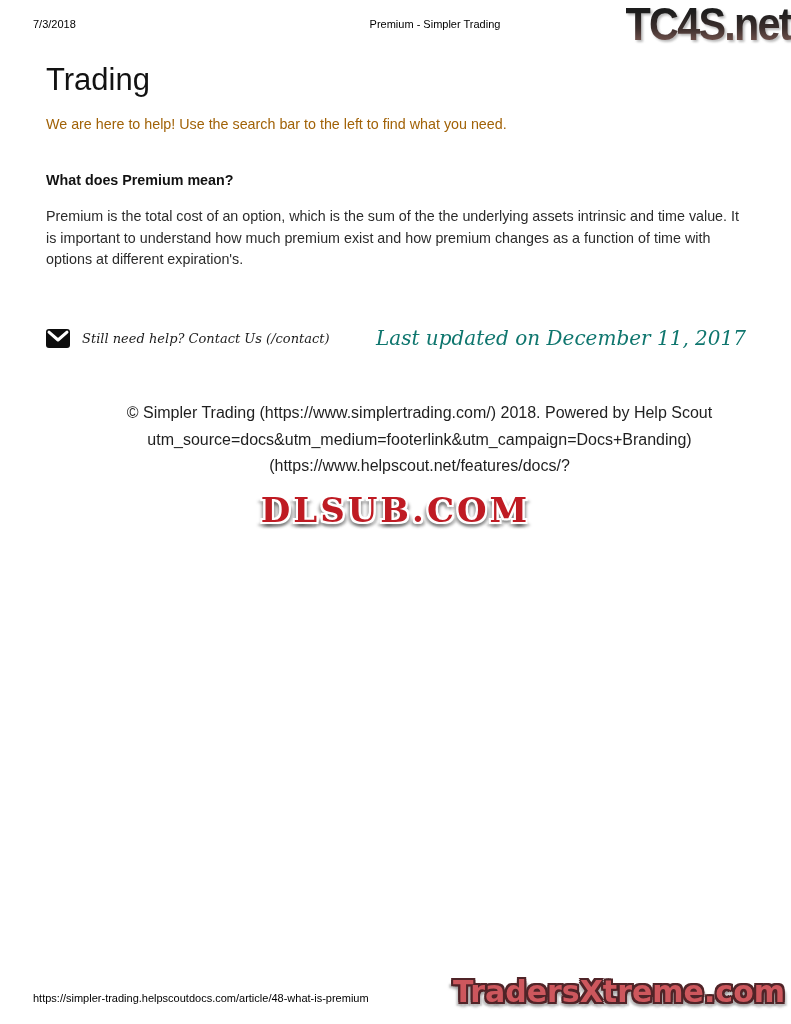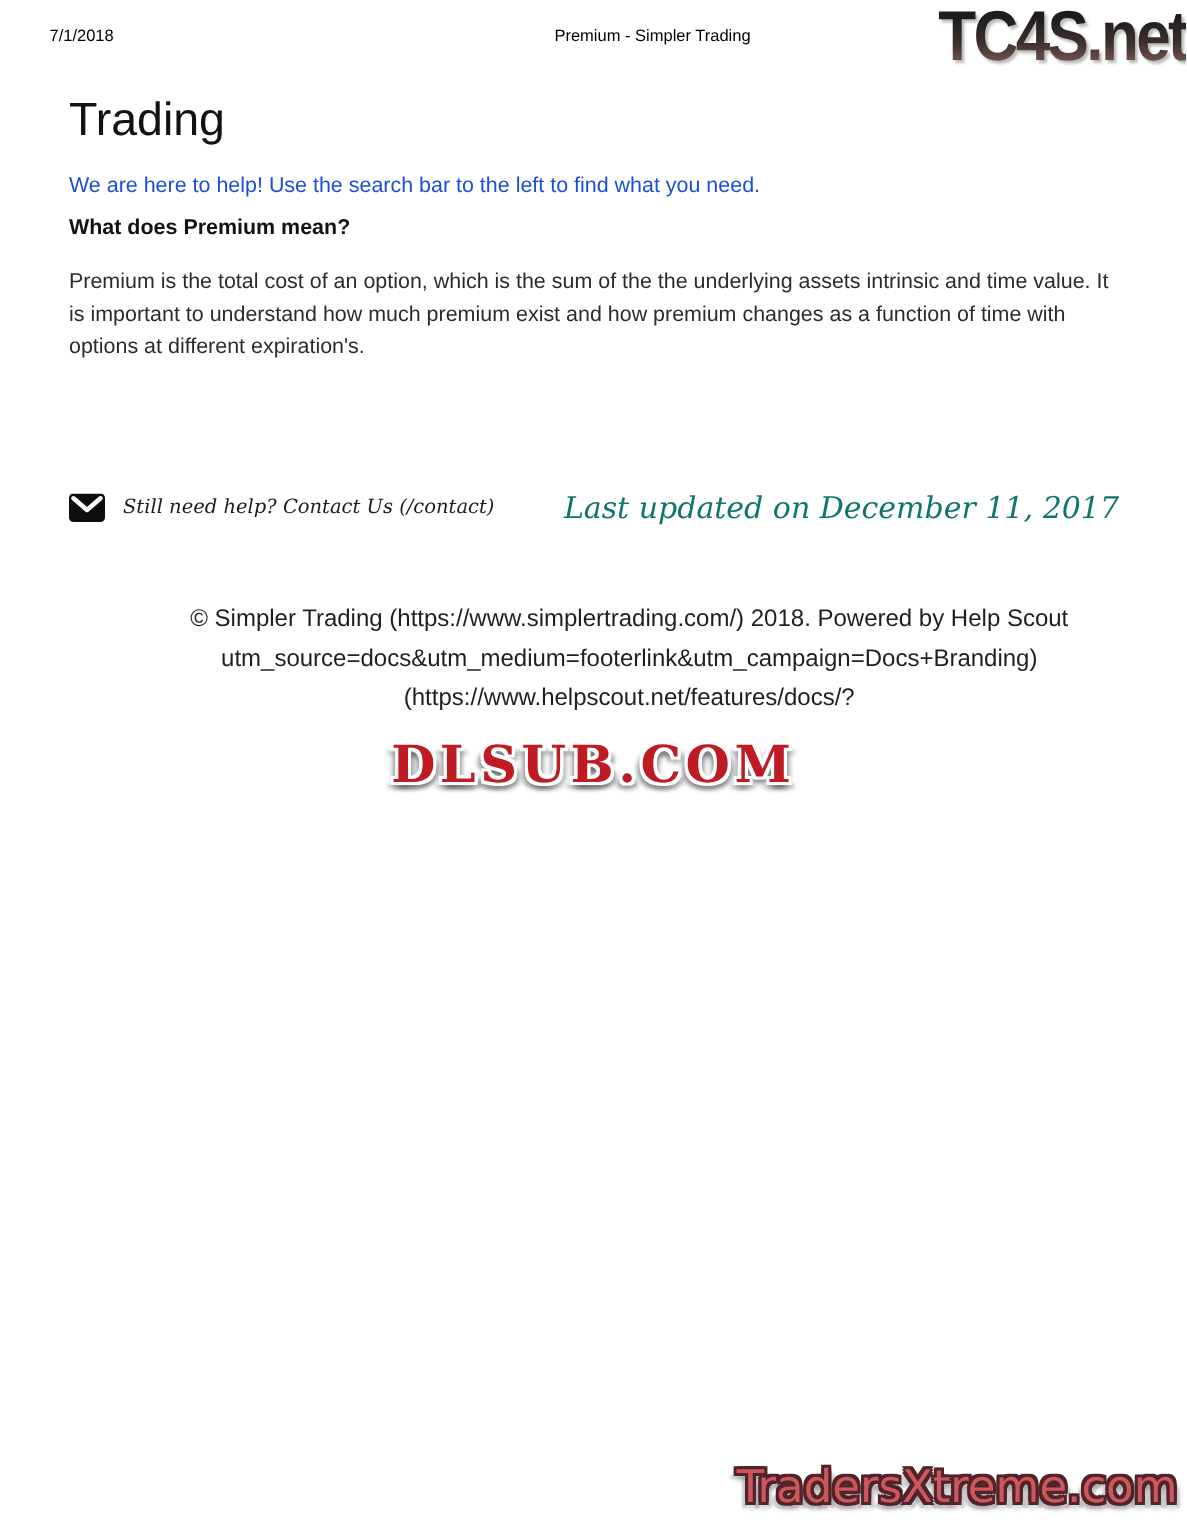--- a/index.html
+++ b/index.html
@@ -55,22 +55,22 @@
   .article-title {
     font-size: 31px;
     line-height: 36px;
     font-weight: 400;
     color: #121212;
     margin-bottom: 16px;
   }
   .article-intro {
     font-size: 14.3px;
     line-height: 21px;
-    margin-bottom: 7px;
-    color: #1d4ed8;
+    margin-bottom: 35px;
+    color: #a16207;
   }
   .article-question {
     font-size: 14.3px;
     line-height: 21px;
     font-weight: bold;
     color: #121212;
     margin-bottom: 15px;
   }
   .article-body {
     font-size: 14.3px;
@@ -140,40 +140,40 @@
        0   5px 3px rgba(60,60,60,0.5);
     text-align: right;
   }
 
   
   .traders {
     position: absolute;
     top: 973px;
     right: 6px;
     font-family: "DejaVu Sans", sans-serif;
-    font-weight: normal;
+    font-weight: bold;
     font-size: 30px;
     line-height: 38px;
     color: #cd575d;
     white-space: nowrap;
     text-shadow:
       -2px -2px 0 #502428, 0 -2px 0 #502428, 2px -2px 0 #502428,
       -2px  0   0 #502428, 2px  0   0 #502428,
       -2px  2px 0 #502428, 0  2px 0 #502428, 2px 2px 0 #502428,
       -4px 4px 2px rgba(140,140,140,0.5),
        4px 4px 2px rgba(140,140,140,0.5),
        0   5px 3px rgba(140,140,140,0.55);
   }
 </style>
 </head>
 <body>
 
 <div class="page">
 
-  <div class="print-meta print-date">7/1/2018</div>
+  <div class="print-meta print-date">7/3/2018</div>
   <div class="print-meta print-title">Premium - Simpler Trading</div>
   <div class="tc4s">TC4S.net</div>
 
   <div class="article">
     <h1 class="article-title">Trading</h1>
     <p class="article-intro">We are here to help! Use the search bar to the left to find what you need.</p>
     <p class="article-question">What does Premium mean?</p>
     <p class="article-body">Premium is the total cost of an option, which is the sum of the the underlying assets intrinsic and time value. It is important to understand how much premium exist and how premium changes as a function of time with options at different expiration's.</p>
   </div>
 
@@ -190,15 +190,16 @@
   </div>
 
   <div class="site-footer">
     <div>© Simpler Trading (https://www.simplertrading.com/) 2018. Powered by Help Scout</div>
     <div>utm_source=docs&amp;utm_medium=footerlink&amp;utm_campaign=Docs+Branding)</div>
     <div>(https://www.helpscout.net/features/docs/?</div>
   </div>
 
   <div class="dlsub">DLSUB.COM</div>
 
+  <div class="print-meta print-url">https://simpler-trading.helpscoutdocs.com/article/48-what-is-premium</div>
   <div class="traders">TradersXtreme.com</div>
 
 </div>
 
 </body></html>

